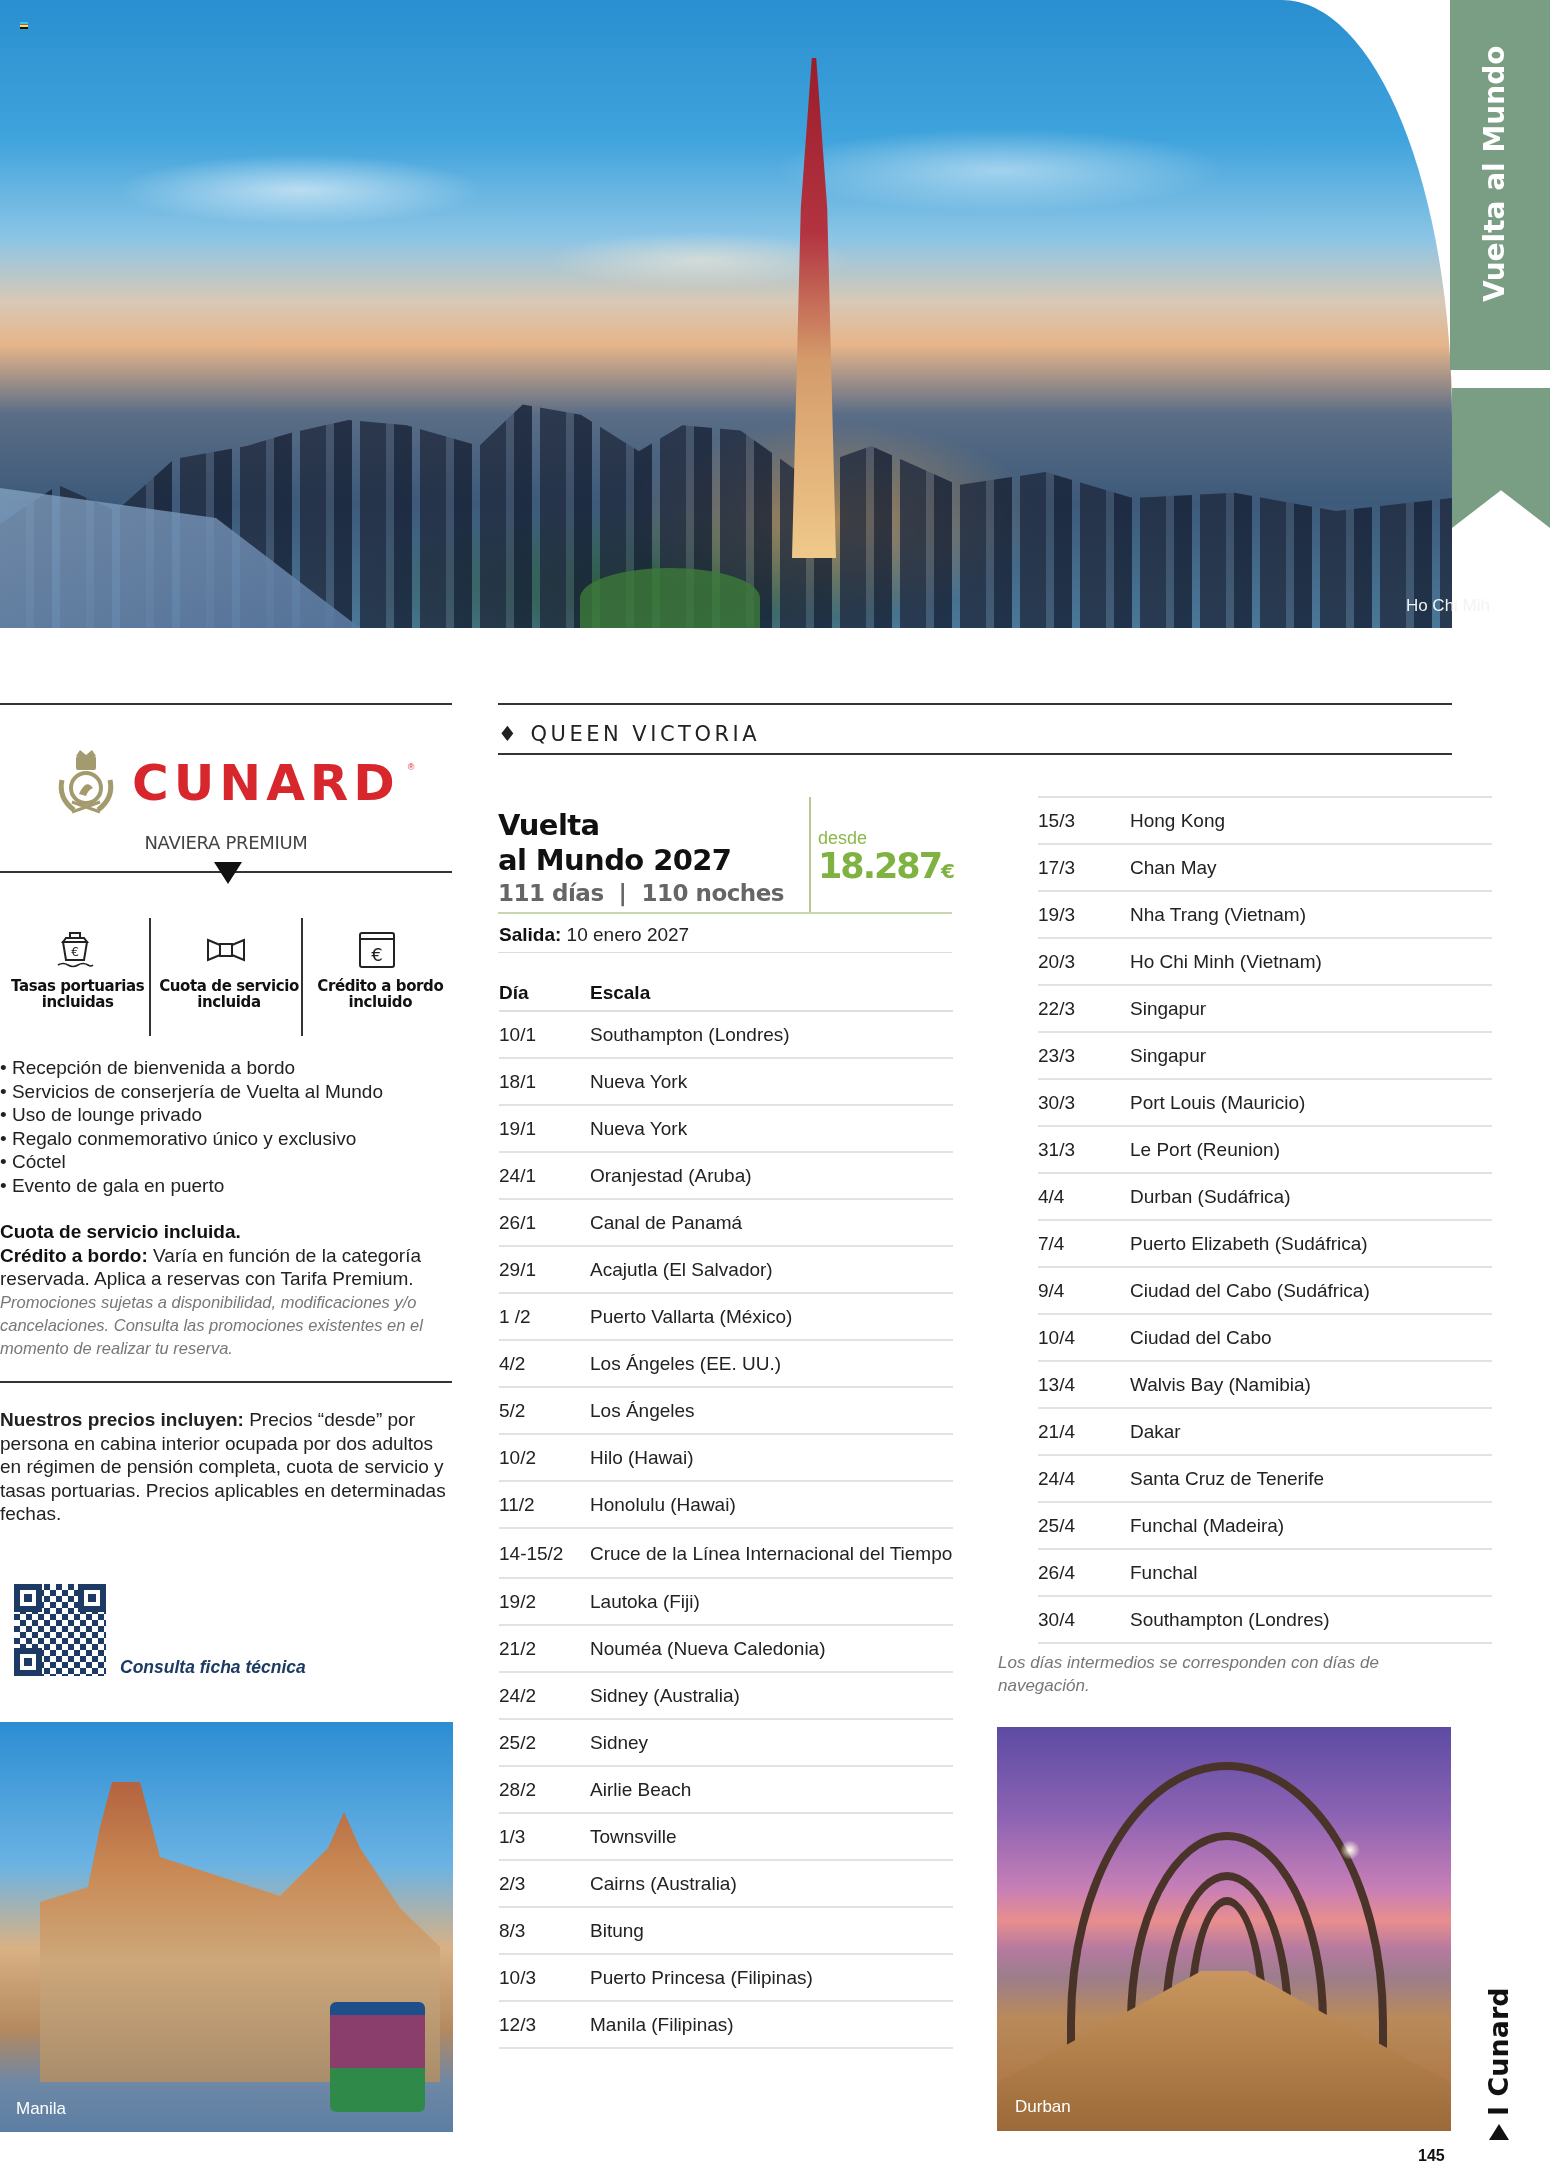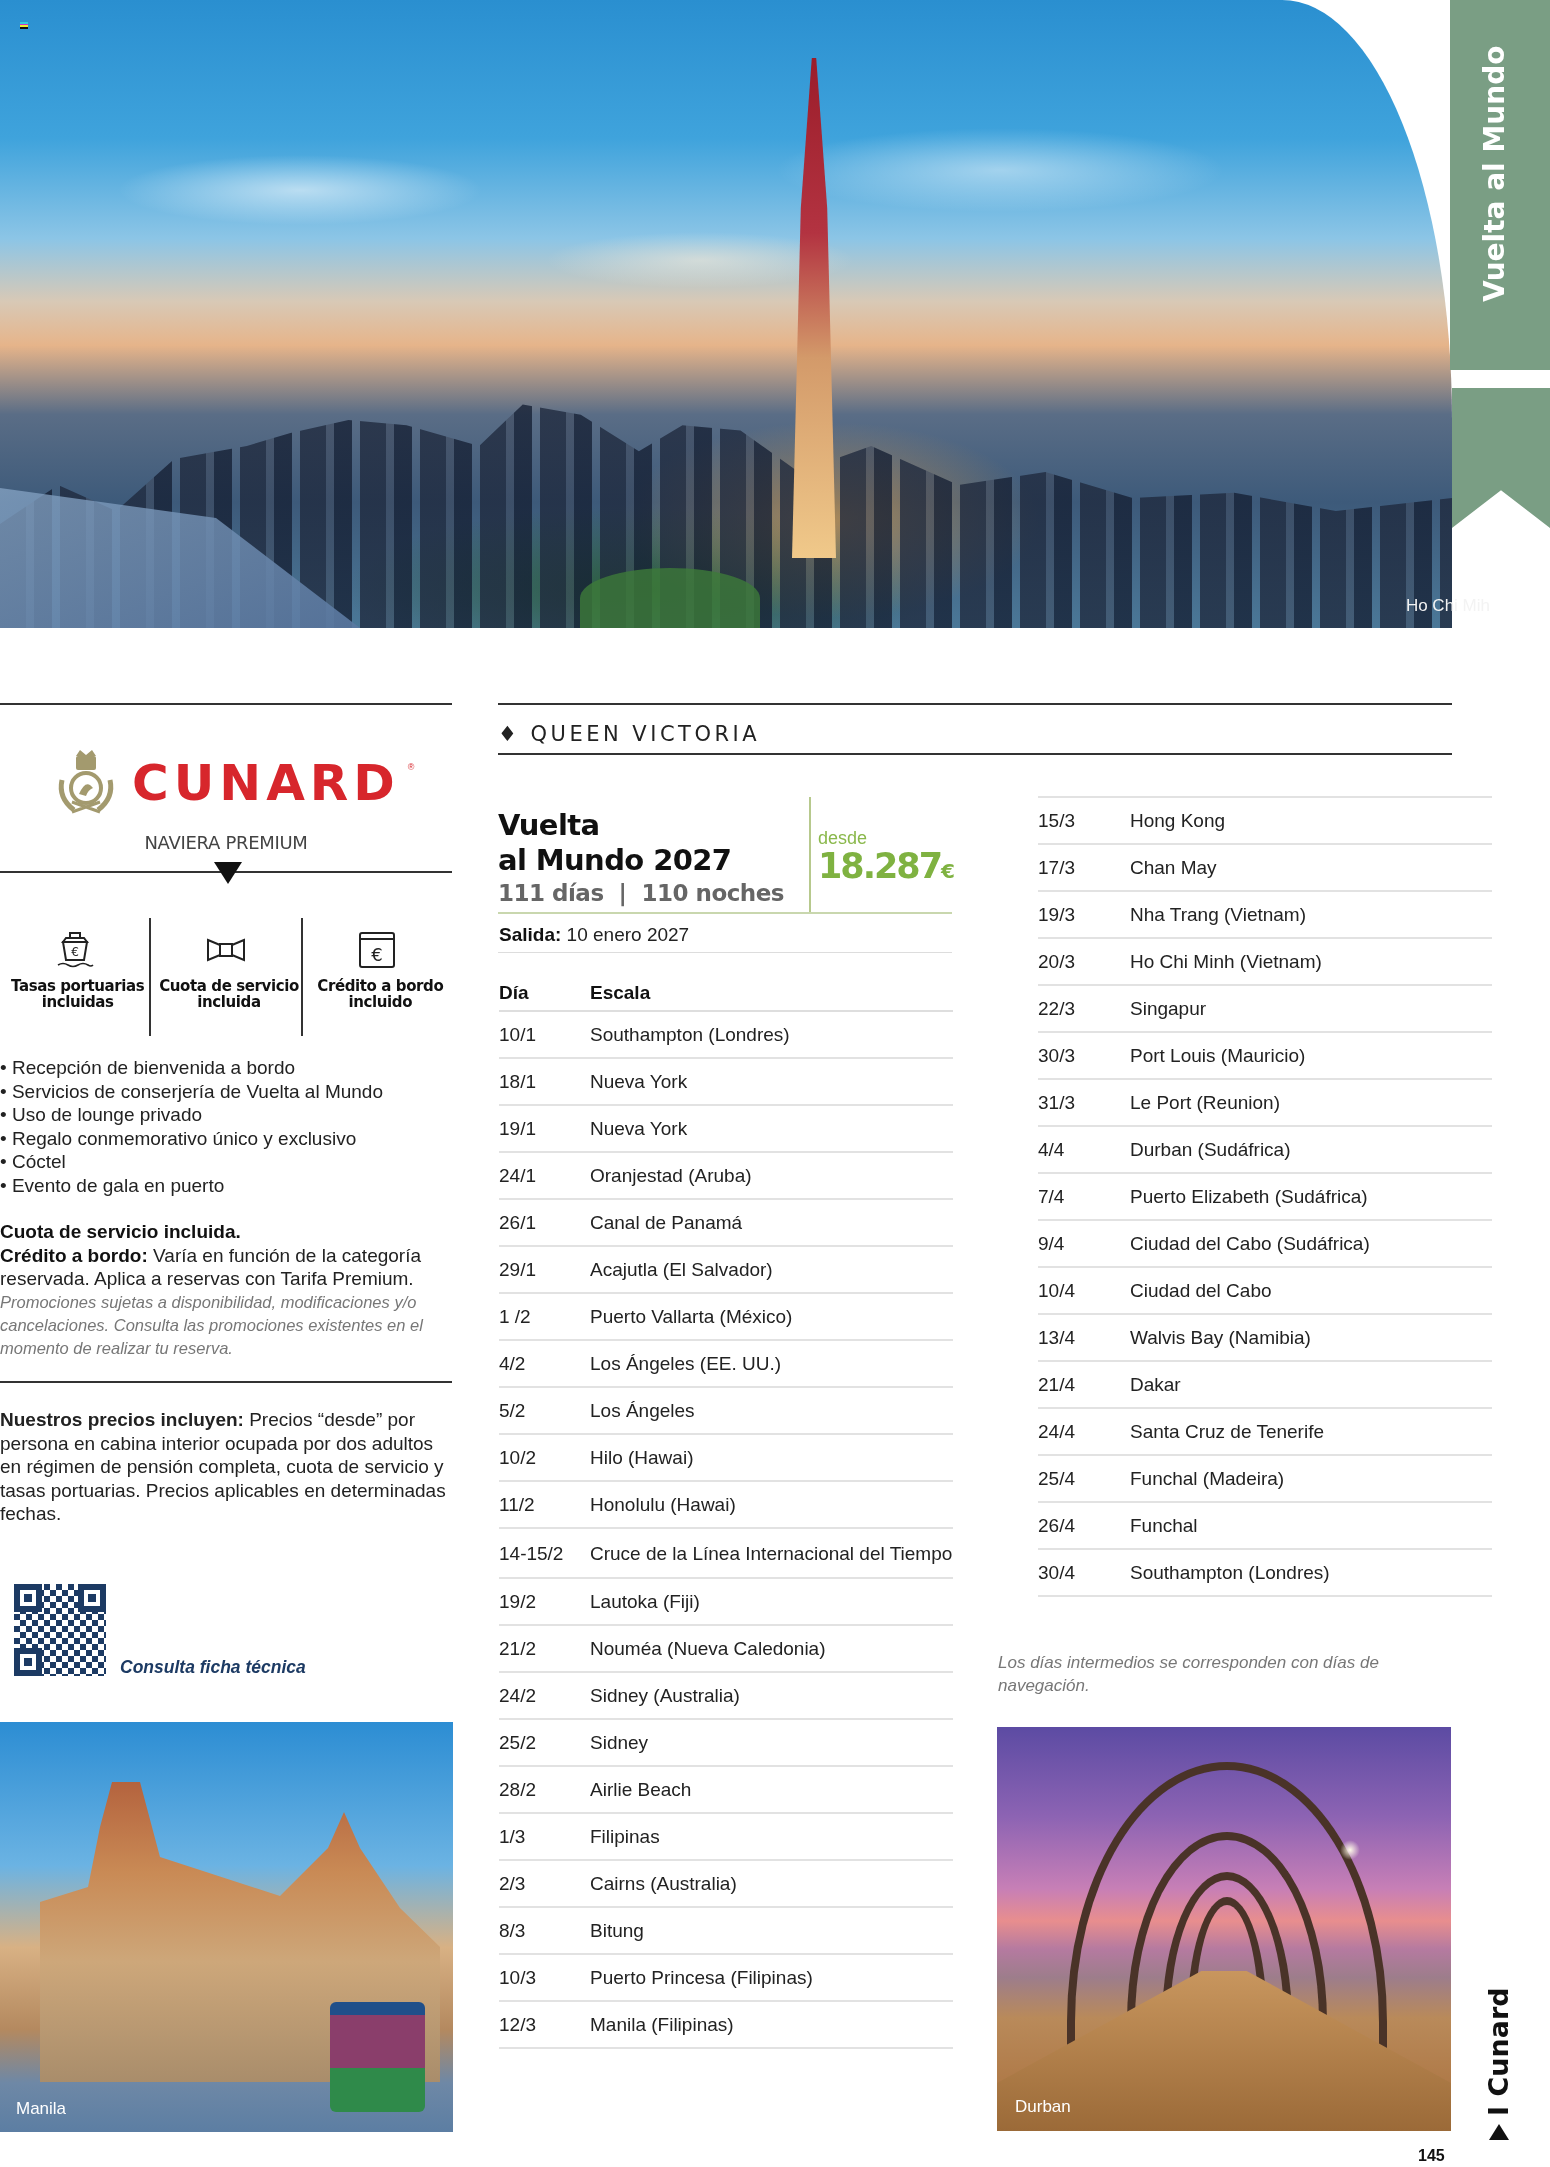--- a/index.html
+++ b/index.html
@@ -425,21 +425,21 @@
       <tr>
         <td class="day">25/2</td>
         <td>Sidney</td>
       </tr>
       <tr>
         <td class="day">28/2</td>
         <td>Airlie Beach</td>
       </tr>
       <tr>
         <td class="day">1/3</td>
-        <td>Filipinas</td>
+        <td>Townsville</td>
       </tr>
       <tr>
         <td class="day">2/3</td>
         <td>Cairns (Australia)</td>
       </tr>
       <tr>
         <td class="day">8/3</td>
         <td>Bitung</td>
       </tr>
       <tr>
@@ -466,20 +466,24 @@
       <tr>
         <td class="day">19/3</td>
         <td>Nha Trang (Vietnam)</td>
       </tr>
       <tr>
         <td class="day">20/3</td>
         <td>Ho Chi Minh (Vietnam)</td>
       </tr>
       <tr>
         <td class="day">22/3</td>
+        <td>Singapur</td>
+      </tr>
+      <tr>
+        <td class="day">23/3</td>
         <td>Singapur</td>
       </tr>
       <tr>
         <td class="day">30/3</td>
         <td>Port Louis (Mauricio)</td>
       </tr>
       <tr>
         <td class="day">31/3</td>
         <td>Le Port (Reunion)</td>
       </tr>

